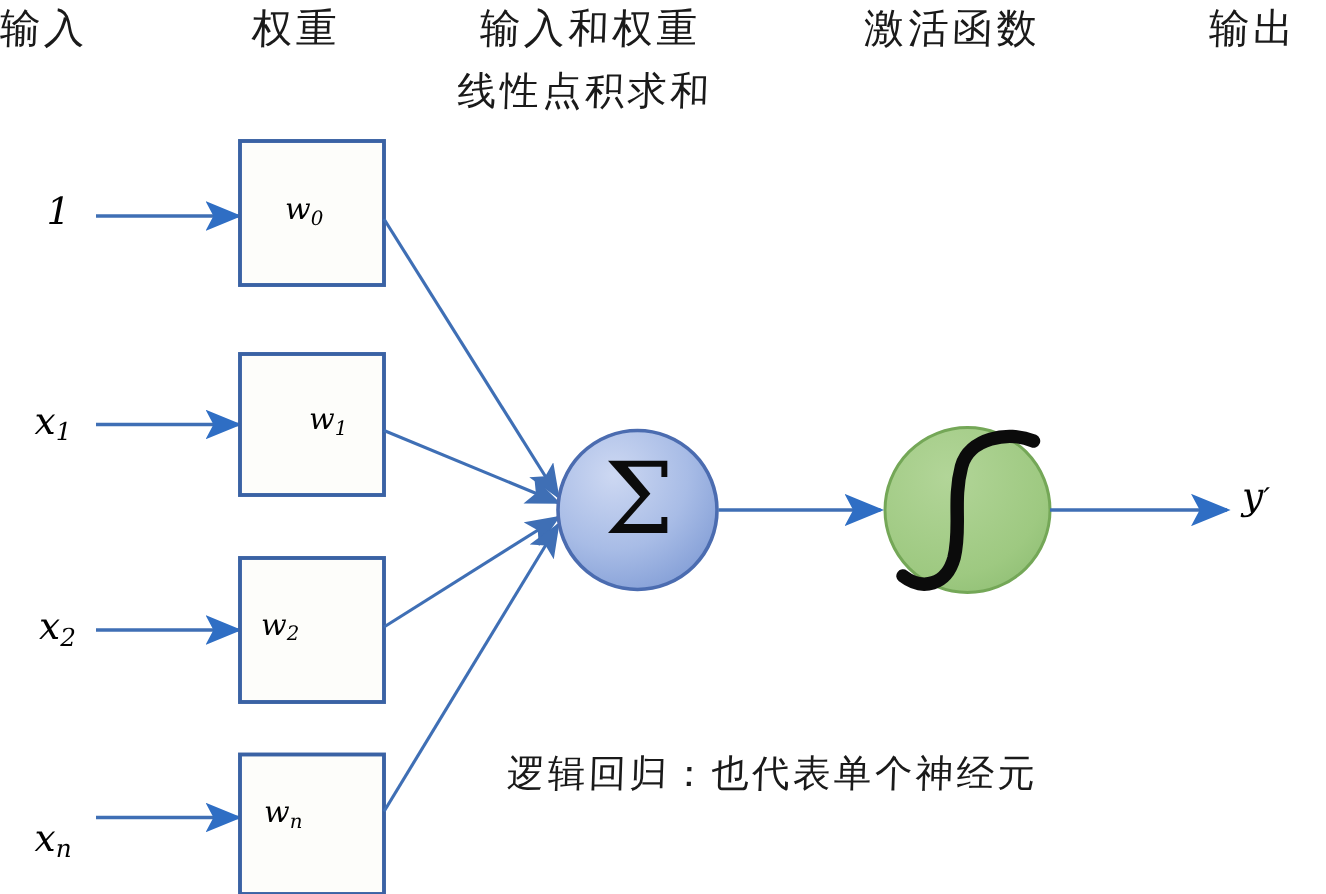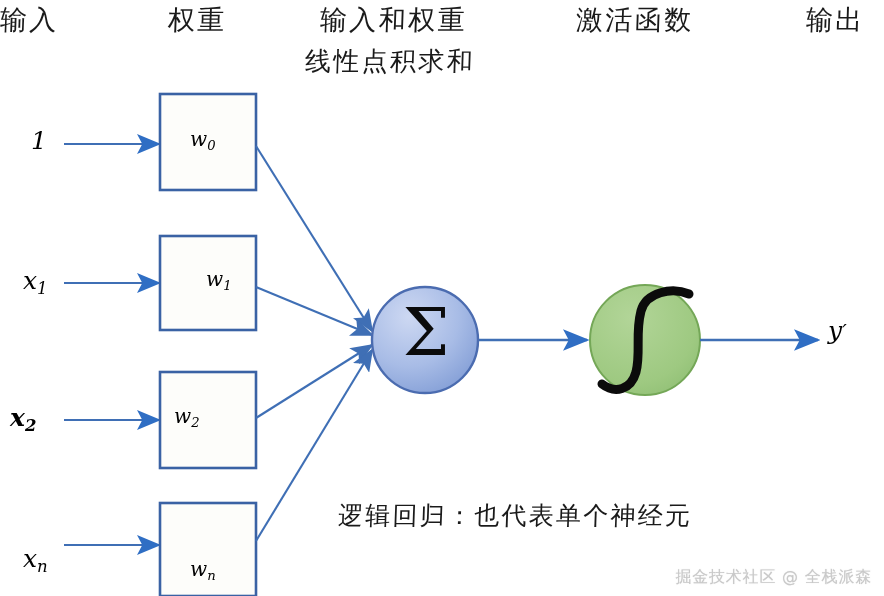--- a/index.html
+++ b/index.html
@@ -135,44 +135,43 @@
   <div class="hw hdr2" style="left:305px; top:48px;">线性点积求和</div>
   <div class="hw hdr" style="left:576px; top:6px;">激活函数</div>
   <div class="hw hdr" style="left:806px; top:6px;">输出</div>
 
   <div class="math inlabel" style="left:31px; top:128px;">
     <span>1</span><span class="sub"></span>
   </div>
   <div class="math inlabel" style="left:23px; top:268px;">
     <span>x</span><span class="sub">1</span>
   </div>
-  <div class="math inlabel" style="left:10px; top:405px;font-weight:bold;">
+  <div class="math inlabel" style="left:26px; top:405px;">
     <span>x</span><span class="sub">2</span>
   </div>
   <div class="math inlabel" style="left:23px; top:546px;">
     <span>x</span><span class="sub">n</span>
   </div>
 
   <div class="math wlabel" style="left:190px; top:129px;">
     <span>w</span><span class="sub">0</span>
   </div>
   <div class="math wlabel" style="left:190px; top:269px;margin-left:16px;">
     <span>w</span><span class="sub">1</span>
   </div>
   <div class="math wlabel" style="left:174px; top:406px;">
     <span>w</span><span class="sub">2</span>
   </div>
-  <div class="math wlabel" style="left:190px; top:531px;margin-top:28px;">
+  <div class="math wlabel" style="left:176px; top:531px;">
     <span>w</span><span class="sub">n</span>
   </div>
 
   <div style="position:absolute; left:392px; top:300px; width:68px; text-align:center;
               font-family:'DejaVu Serif','Liberation Serif',serif; font-size:66px; color:#0b0b0b; line-height:1;">Σ</div>
 
   <div class="math outlabel" style="left:828px; top:318px;">
     <span>y</span><span style="font-size:0.8em;">′</span>
   </div>
 
   <div class="hw caption" style="left:338px; top:503px;">逻辑回归：也代表单个神经元</div>
 
-  <div class="watermark">掘金技术社区 @ 全栈派森</div>
 
 </div>
 
 </body></html>

